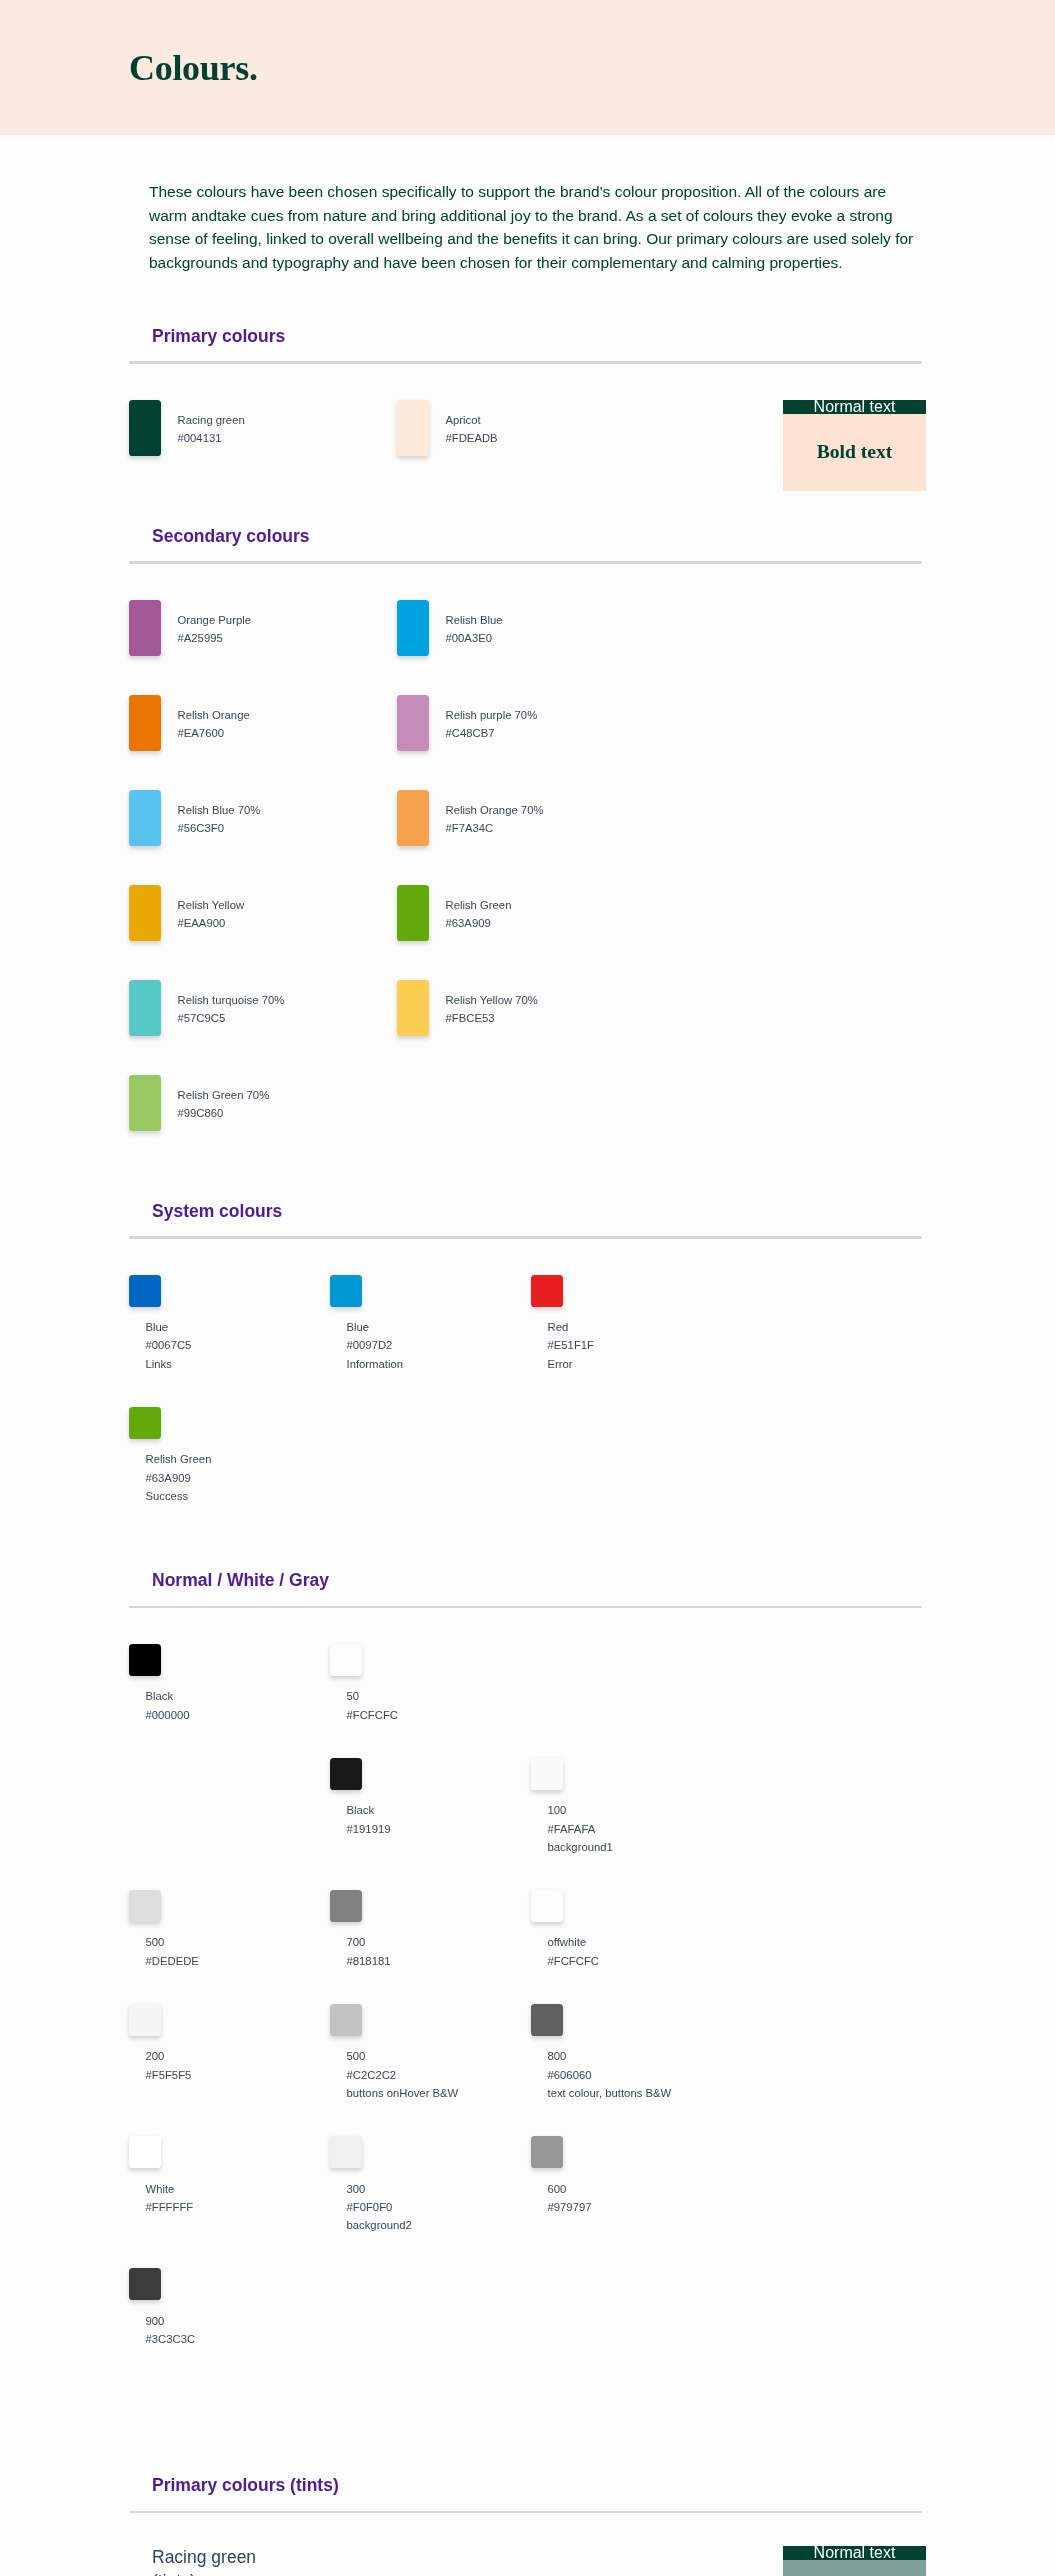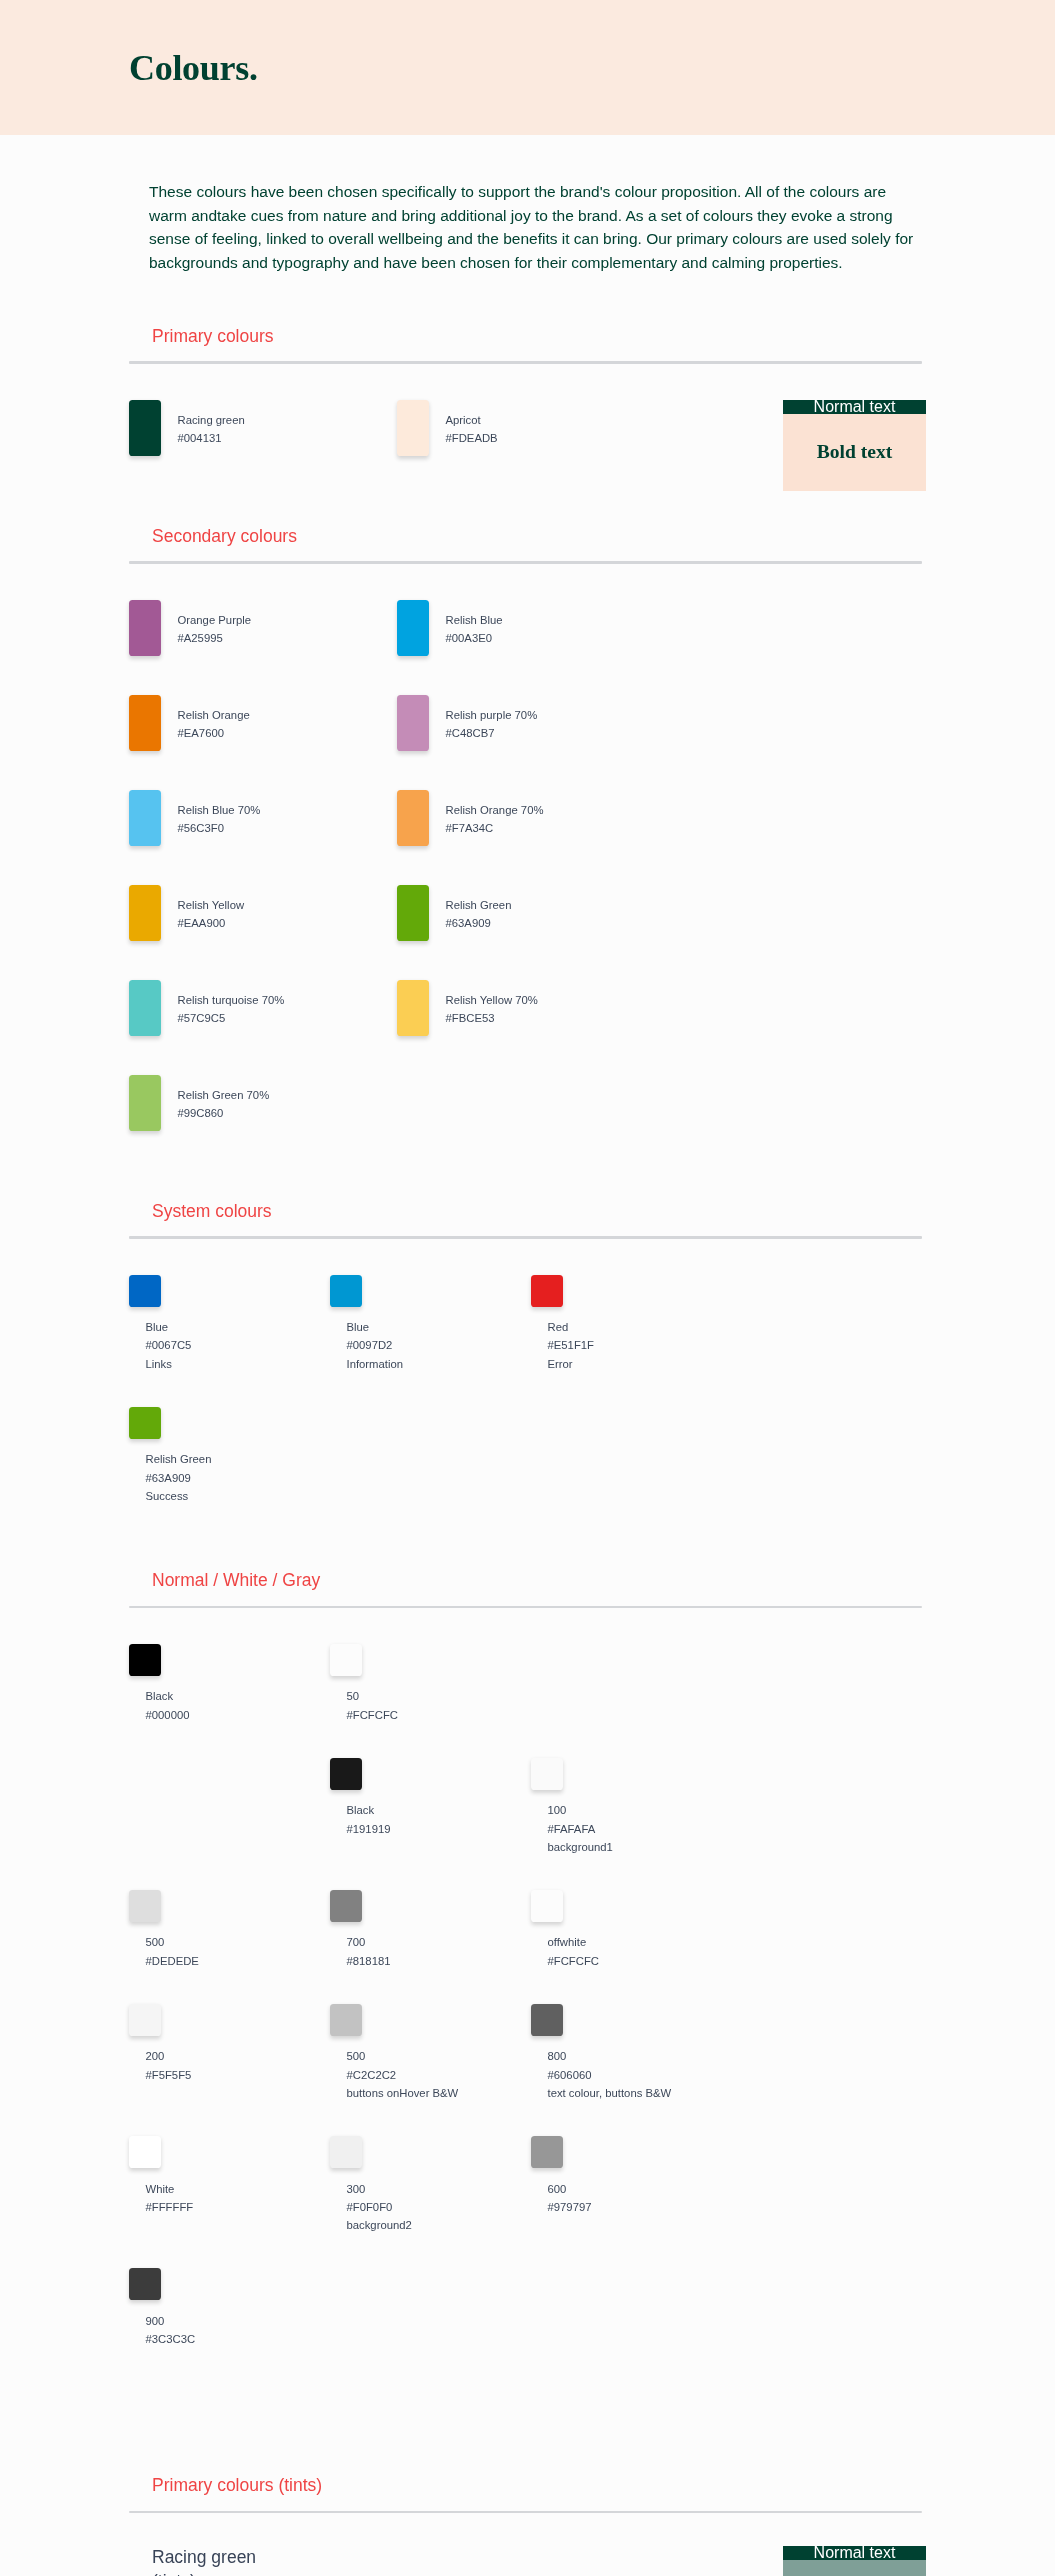--- a/index.html
+++ b/index.html
@@ -37,22 +37,22 @@
     color: #004131;
     padding-top: 45px;
     padding-bottom: 20.6px;
     margin-left: 20px;
   }
 
   
   .section { padding-top: 31px; }
   .section-head {
     font-size: 17.5px;
-    font-weight: normal;
-    color: #ef4444;
+    font-weight: bold;
+    color: #4c1d95;
     padding-left: 23px;
     padding-bottom: 14.4px;
   }
   .rule {
     height: 2.6px;
     background: #D4D6D9;
     width: 793px;
     margin-left: 0px;
     border-radius: 1px;
   }

